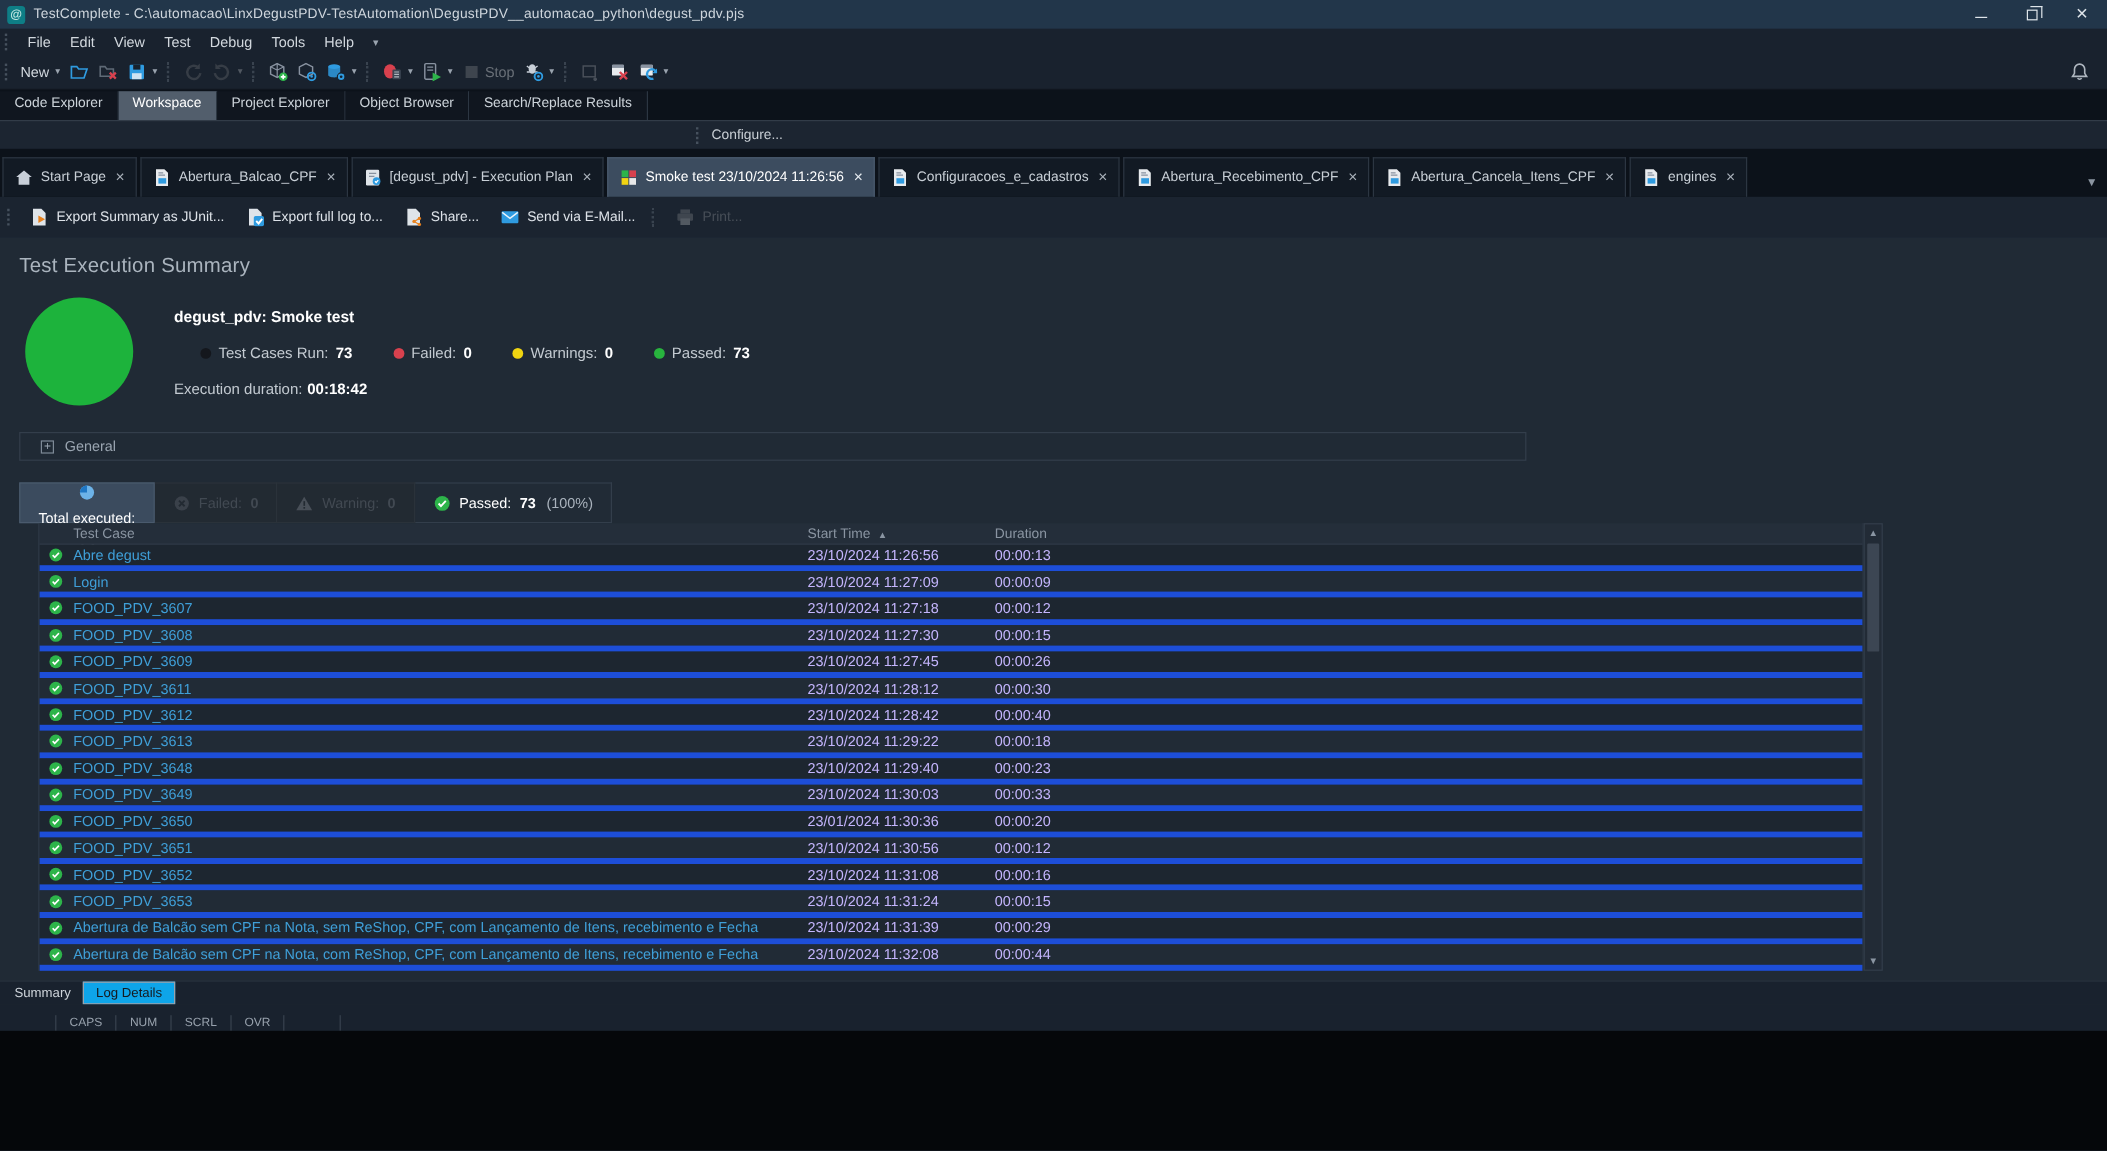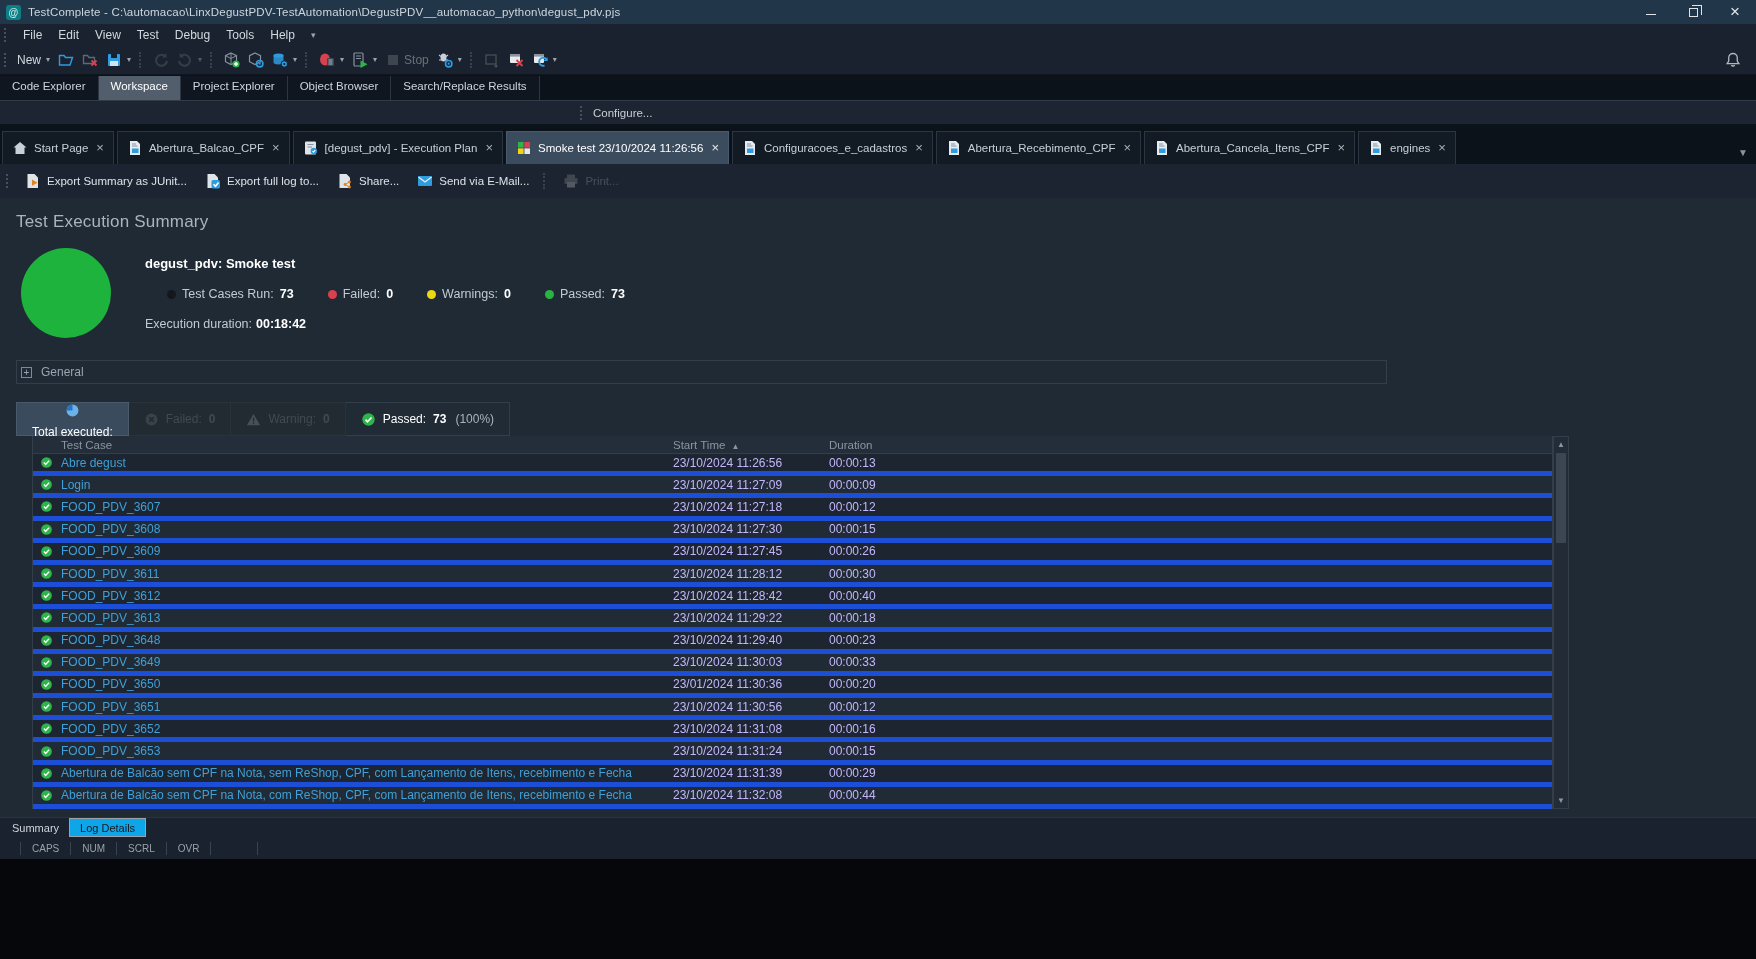--- a/index.html
+++ b/index.html
@@ -74,21 +74,21 @@
   .pie { width: 90px; height: 90px; border-radius: 50%; margin-top: 2px; }
   .hero-body { padding-top: 10px; }
   .project-name { font-size: 13px; font-weight: bold; color: #ffffff; margin-bottom: 16px; }
   .stats { display: flex; align-items: center; gap: 34px; margin-left: 22px; margin-bottom: 16px; }
   .stat { display: flex; align-items: center; gap: 6px; font-size: 12.5px; color: #c3cad1; }
   .dot { width: 9px; height: 9px; border-radius: 50%; flex: 0 0 auto; }
   .sval { font-weight: bold; color: #ffffff; }
   .duration-line { font-size: 12.5px; color: #c3cad1; }
   .duration-line b { color: #ffffff; margin-left: 4px; }
 
-  .general-box { margin: 22px 19px 0 0; height: 24px; border: 1px solid #333e4b; display: flex; align-items: center; padding: 0 4px; width: 1371px; text-align: right; }
+  .general-box { margin: 22px 19px 0 0; height: 24px; border: 1px solid #333e4b; display: flex; align-items: center; padding: 0 17px; width: 1256px; text-align: right; }
   .plusbox { width: 11px; height: 11px; border: 1px solid #7e8a97; color: #9aa5b1; font-size: 10px; line-height: 9px; text-align: center; margin-right: 9px; }
   .plusbox::before { content: "+"; }
   .general-label { color: #9aa5b1; font-size: 12px; }
 
   
   .filtertabs { display: flex; margin-top: 18px; height: 34px; }
   .ftab { display: flex; align-items: center; gap: 7px; padding: 0 15px; font-size: 12px; color: #6a7583;
           background: #212b36; border: 1px solid #333e4b; border-left: none; }
   .ftab:first-child { border-left: 1px solid #333e4b; flex-direction: column; }
   .ftab.active { background: #3b4b5e; color: #ffffff; border-color: #4a5a6d; }
@@ -116,21 +116,21 @@
   .sb-up::before { content: "▲"; }
   .sb-down::before { content: "▼"; }
   .sb-track { flex: 1 1 auto; width: 100%; position: relative; }
   .sb-thumb { position: absolute; top: 1px; left: 2px; right: 2px; height: 90px; background: #3c4653; border-radius: 1px; }
   .sb-down { margin-top: auto; }
 
   
   .bottomtabs { height: 20px; background: #19222e; border-top: 1px solid #2a3440; display: flex; align-items: stretch; padding-left: 2px; flex: 0 0 auto; }
   .btab { display: flex; align-items: center; padding: 0 10px; font-size: 11px; color: #cfd5db; }
   .btab.light { background: #0ea5e9; color: #16191d; border: 1px solid #9aa2aa; }
-  .statusbar { height: 22px; background: #19222e; display: flex; align-items: center; padding-left: 20px; flex: 0 0 auto; }
+  .statusbar { height: 22px; background: #19222e; display: flex; align-items: flex-end; padding-left: 46px; flex: 0 0 auto; }
   .sbitem { padding: 0 11px; font-size: 10px; color: #98a2ad; border-right: 1px solid #39434f; height: 13px; display: flex; align-items: center; }
   .sbitem:first-child { border-left: 1px solid #39434f; }
   .status-extra-sep { width: 1px; height: 13px; background: #39434f; margin-left: 46px; }
   .bottomfill { flex: 0 0 auto; height: 100px; background: #05070a; }
 </style>
 </head>
 <body>
 
 <svg width="0" height="0" style="position:absolute" aria-hidden="true">
   <defs>

